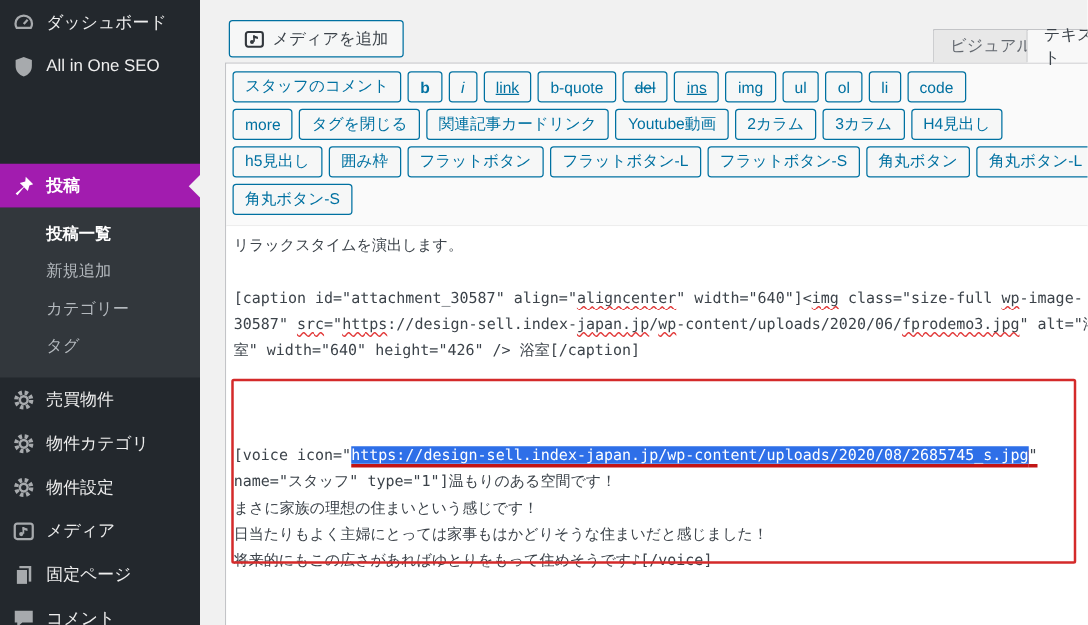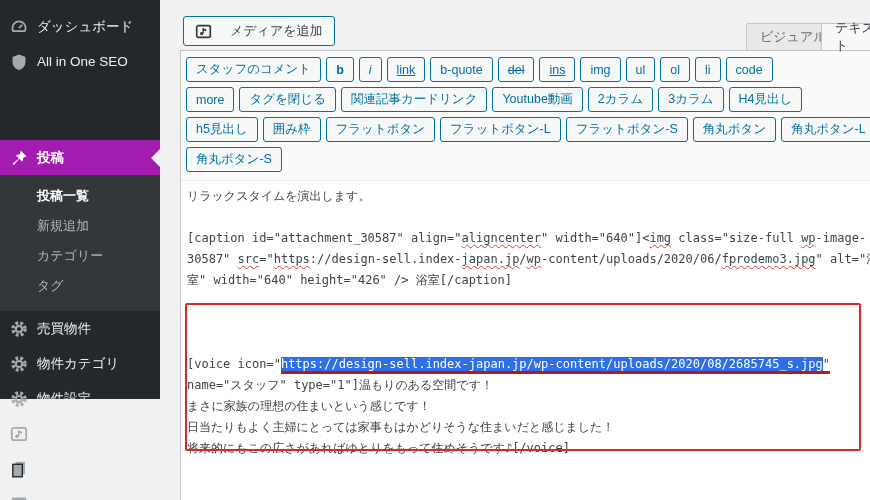--- a/index.html
+++ b/index.html
@@ -2,34 +2,34 @@
 <html><head>
 <meta charset="utf-8">
 <style>
   * { margin:0; padding:0; box-sizing:border-box; }
   html,body { width:870px; height:500px; overflow:hidden; }
   body {
     font-family:"Liberation Sans","DejaVu Sans",sans-serif;
     background:#f1f1f1; position:relative; font-size:13px; color:#3c434a;
   }
   
-  .sidebar { position:absolute; left:0; top:0; width:160px; height:399px; background:#23282d; padding-top:9px; z-index:10; }
+  .sidebar { position:absolute; left:0; top:0; width:160px; height:500px; background:#23282d; z-index:10; }
   .sb-item { position:relative; display:flex; align-items:center; gap:9px; padding:8px 8px 8px 9px; color:#eeeeee; font-size:13.5px; cursor:pointer; min-height:34px; }
   .sb-item .ic { width:19px; height:19px; color:#a7aaad; flex:0 0 19px; display:flex; align-items:center; justify-content:center; }
   .sb-item .ic svg { width:18px; height:18px; display:block; }
   .sb-item.active { background:#a21caf; color:#fff; font-weight:bold;margin-top:48px; }
   .sb-item.active .ic { color:#fff; }
   .sb-arrow { position:absolute; right:0; top:50%; margin-top:-9px; width:0; height:0;
     border-top:9px solid transparent; border-bottom:9px solid transparent; border-right:9px solid #f1f1f1; }
   .sb-sep { height:13px; }
   .submenu { background:#32373c; padding:6px 0 10px 0; }
   .submenu .sub-item { display:block; padding:6px 8px 6px 37px; color:#b4b9be; font-size:13px; cursor:pointer; }
   .submenu .sub-item.current { color:#fff; font-weight:bold; }
   
-  .media-btn { position:absolute; left:183px; top:16px; height:30px; display:inline-flex; align-items:center; gap:18px;
+  .media-btn { position:absolute; left:183px; top:16px; height:30px; display:inline-flex; align-items:center; gap:6px;
     padding:0 11px; background:#f6f7f7; border:1px solid #0071a1; border-radius:3px; color:#3c434a; font-size:13px; cursor:pointer; z-index:6;}
   .media-btn .ic { width:17px; height:17px; color:#32373c; }
   .media-btn .ic svg { width:17px; height:17px; display:block; }
   .tab { position:absolute; top:23px; height:27px; display:flex; align-items:center; padding:0 13px;
     border:1px solid #c3c4c7; border-bottom:none; font-size:13px; cursor:pointer; z-index:6; border-radius:2px 2px 0 0; }
   .tab.inactive { left:729px; background:#e8e8e8; color:#646970;margin-left:17px; }
   .tab.active-tab { left:821px; background:#f8f8f8; color:#3c434a; width:72px; }
   
   .editor-wrap { position:absolute; left:180px; top:50px; width:694px; height:455px; background:#fff; border:1px solid #c3c4c7; z-index:5; }
   .qt-toolbar { background:#fafafa; padding:6px 4px 3px 5px; border-bottom:1px solid #ededed; }

